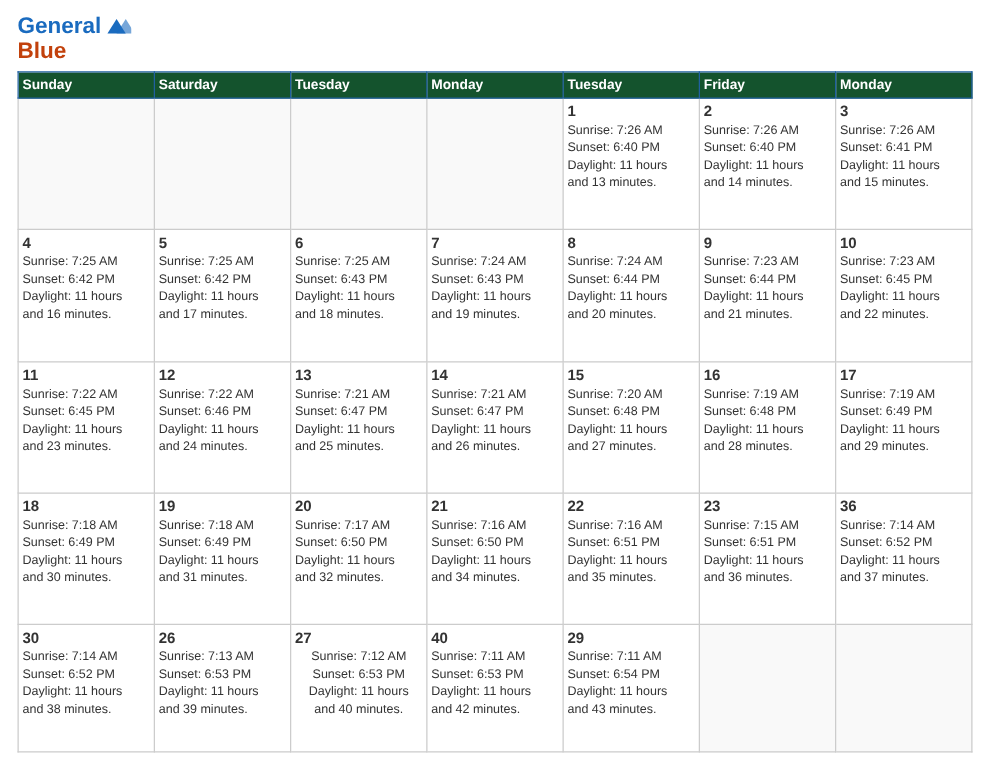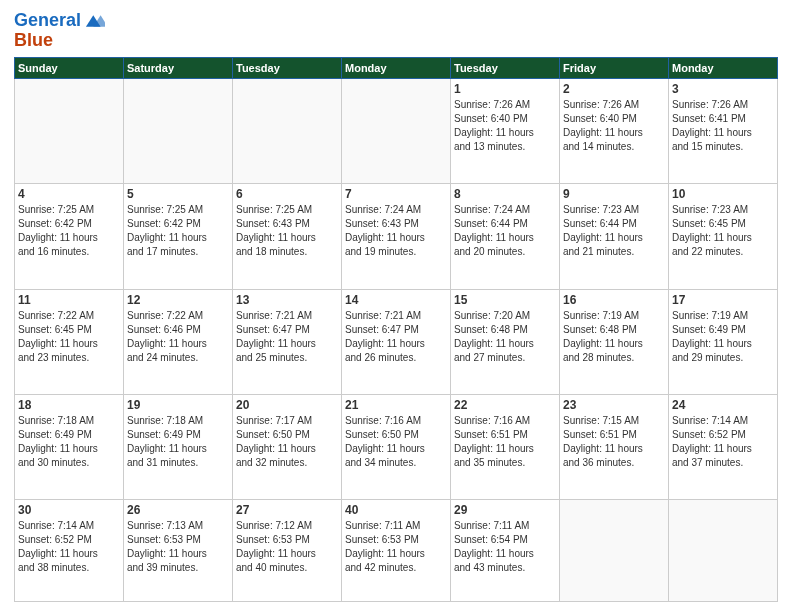--- a/index.html
+++ b/index.html
@@ -299,21 +299,21 @@
 and 35 minutes.</div>
           </td>
           <td>
             <div class="day-number">23</div>
             <div class="day-info" style="white-space: pre-line;">Sunrise: 7:15 AM
 Sunset: 6:51 PM
 Daylight: 11 hours
 and 36 minutes.</div>
           </td>
           <td>
-            <div class="day-number">24</div>
+            <div class="day-number">36</div>
             <div class="day-info" style="white-space: pre-line;">Sunrise: 7:14 AM
 Sunset: 6:52 PM
 Daylight: 11 hours
 and 37 minutes.</div>
           </td>
         </tr>
         <tr class="last-row">
           <td>
             <div class="day-number">30</div>
             <div class="day-info" style="white-space: pre-line;">Sunrise: 7:14 AM
@@ -323,21 +323,21 @@
           </td>
           <td>
             <div class="day-number">26</div>
             <div class="day-info" style="white-space: pre-line;">Sunrise: 7:13 AM
 Sunset: 6:53 PM
 Daylight: 11 hours
 and 39 minutes.</div>
           </td>
           <td>
             <div class="day-number">27</div>
-            <div class="day-info" style="white-space: pre-line;">Sunrise: 7:12 AM
+            <div class="day-info" style="white-space: pre-line; text-align: center;">Sunrise: 7:12 AM
 Sunset: 6:53 PM
 Daylight: 11 hours
 and 40 minutes.</div>
           </td>
           <td>
             <div class="day-number">40</div>
             <div class="day-info" style="white-space: pre-line;">Sunrise: 7:11 AM
 Sunset: 6:53 PM
 Daylight: 11 hours
 and 42 minutes.</div>

